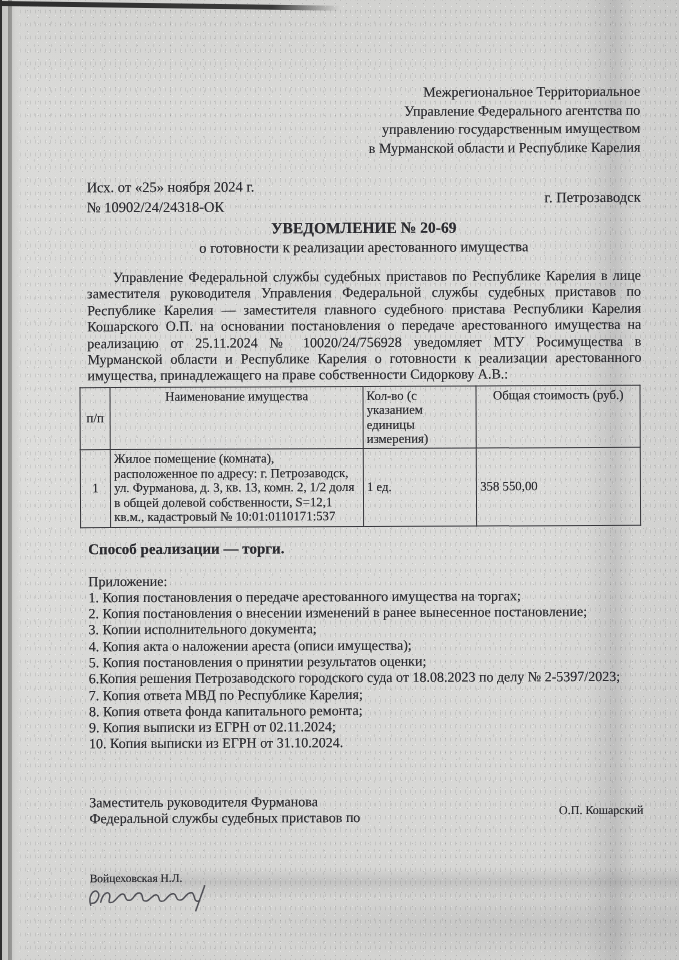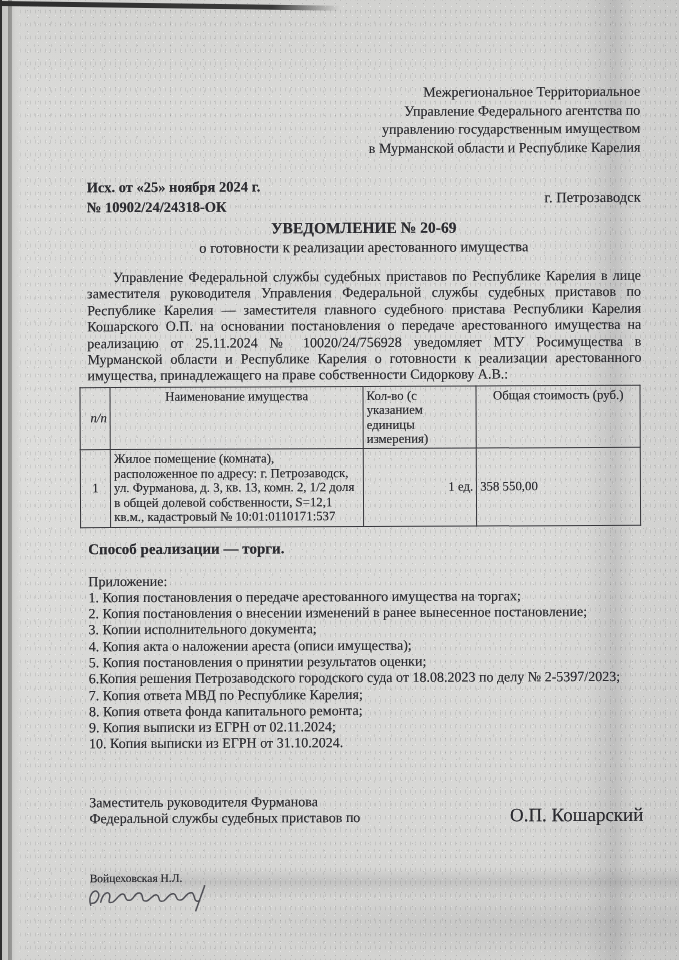--- a/index.html
+++ b/index.html
@@ -53,54 +53,54 @@
     position:absolute;left:200px;top:890px;width:479px;height:70px;pointer-events:none;
     background:radial-gradient(ellipse at 70% 50%,rgba(62,62,70,0.10),transparent 70%);
   }
   .doc{
     position:absolute;left:88px;top:84px;width:554px;
     transform:rotate(-0.25deg);transform-origin:50% 50%;
     text-shadow:0 0 0.6px rgba(43,43,48,0.55);
   }
   .letterhead{text-align:right;font-size:14px;line-height:18.5px;}
   .ref-row{display:flex;justify-content:space-between;margin-top:18px;}
-  .ref-left{font-size:14.5px;line-height:20px;font-weight:bold;}
+  .ref-left{font-size:14.5px;line-height:20px;}
   .ref-city{font-size:14.5px;line-height:20px;margin-top:12px;}
   .title-block{text-align:center;margin-top:0;}
   .title-heading{font-size:15.5px;font-weight:bold;line-height:20px;margin-top:2px;}
   .title-sub{font-size:14.5px;line-height:18px;}
   .paragraph{
     margin-top:13px;font-size:14px;line-height:16.4px;
     text-align:justify;text-indent:26px;
   }
   table.goods{
     margin-top:2px;margin-left:-8px;width:561px;
     border-collapse:collapse;
   }
   table.goods th,table.goods td{
     border:1.5px solid #36363b;
     font-weight:normal;
     font-size:12.8px;line-height:14.4px;
     padding:2px 3px;
   }
-  th.col-num{width:24px;vertical-align:middle;text-align:right;padding-left:4px;font-style:italic;}
+  th.col-num{width:24px;vertical-align:middle;text-align:center;padding-left:4px;}
   th.col-name{width:255px;vertical-align:top;text-align:center;}
   th.col-qty{width:109px;vertical-align:top;text-align:left;}
   th.col-cost{width:163px;vertical-align:top;text-align:center;}
   tr.head-row{height:46px;}
   tr.data-row{height:74px;}
   td.cell-num{text-align:center;vertical-align:middle;}
   td.cell-name{text-align:left;vertical-align:middle;padding:2px 6px;font-size:13px;line-height:14.8px;}
-  td.cell-qty{text-align:right;vertical-align:middle;}
+  td.cell-qty{text-align:left;vertical-align:middle;}
   td.cell-cost{vertical-align:middle;font-size:13.2px;}
   .method{margin-top:13px;font-size:15px;font-weight:bold;line-height:17px;}
   .attachments{margin-top:16px;font-size:14px;line-height:16.3px;}
   .signature-row{display:flex;justify-content:space-between;align-items:flex-end;margin-top:42px;}
   .sig-position{font-size:14px;line-height:16.6px;}
-  .sig-name{font-size:19px;white-space:nowrap;}
+  .sig-name{font-size:12px;margin-bottom:8px;white-space:nowrap;}
   .executor{position:relative;margin-top:44px;height:50px;}
   .executor-name{font-size:11.5px;line-height:13px;}
   .scribble{position:absolute;left:-4px;top:9px;}
 </style>
 </head>
 <body>
 
 <div class="page">
   <div class="texture"></div>
   <div class="shade-right"></div>

